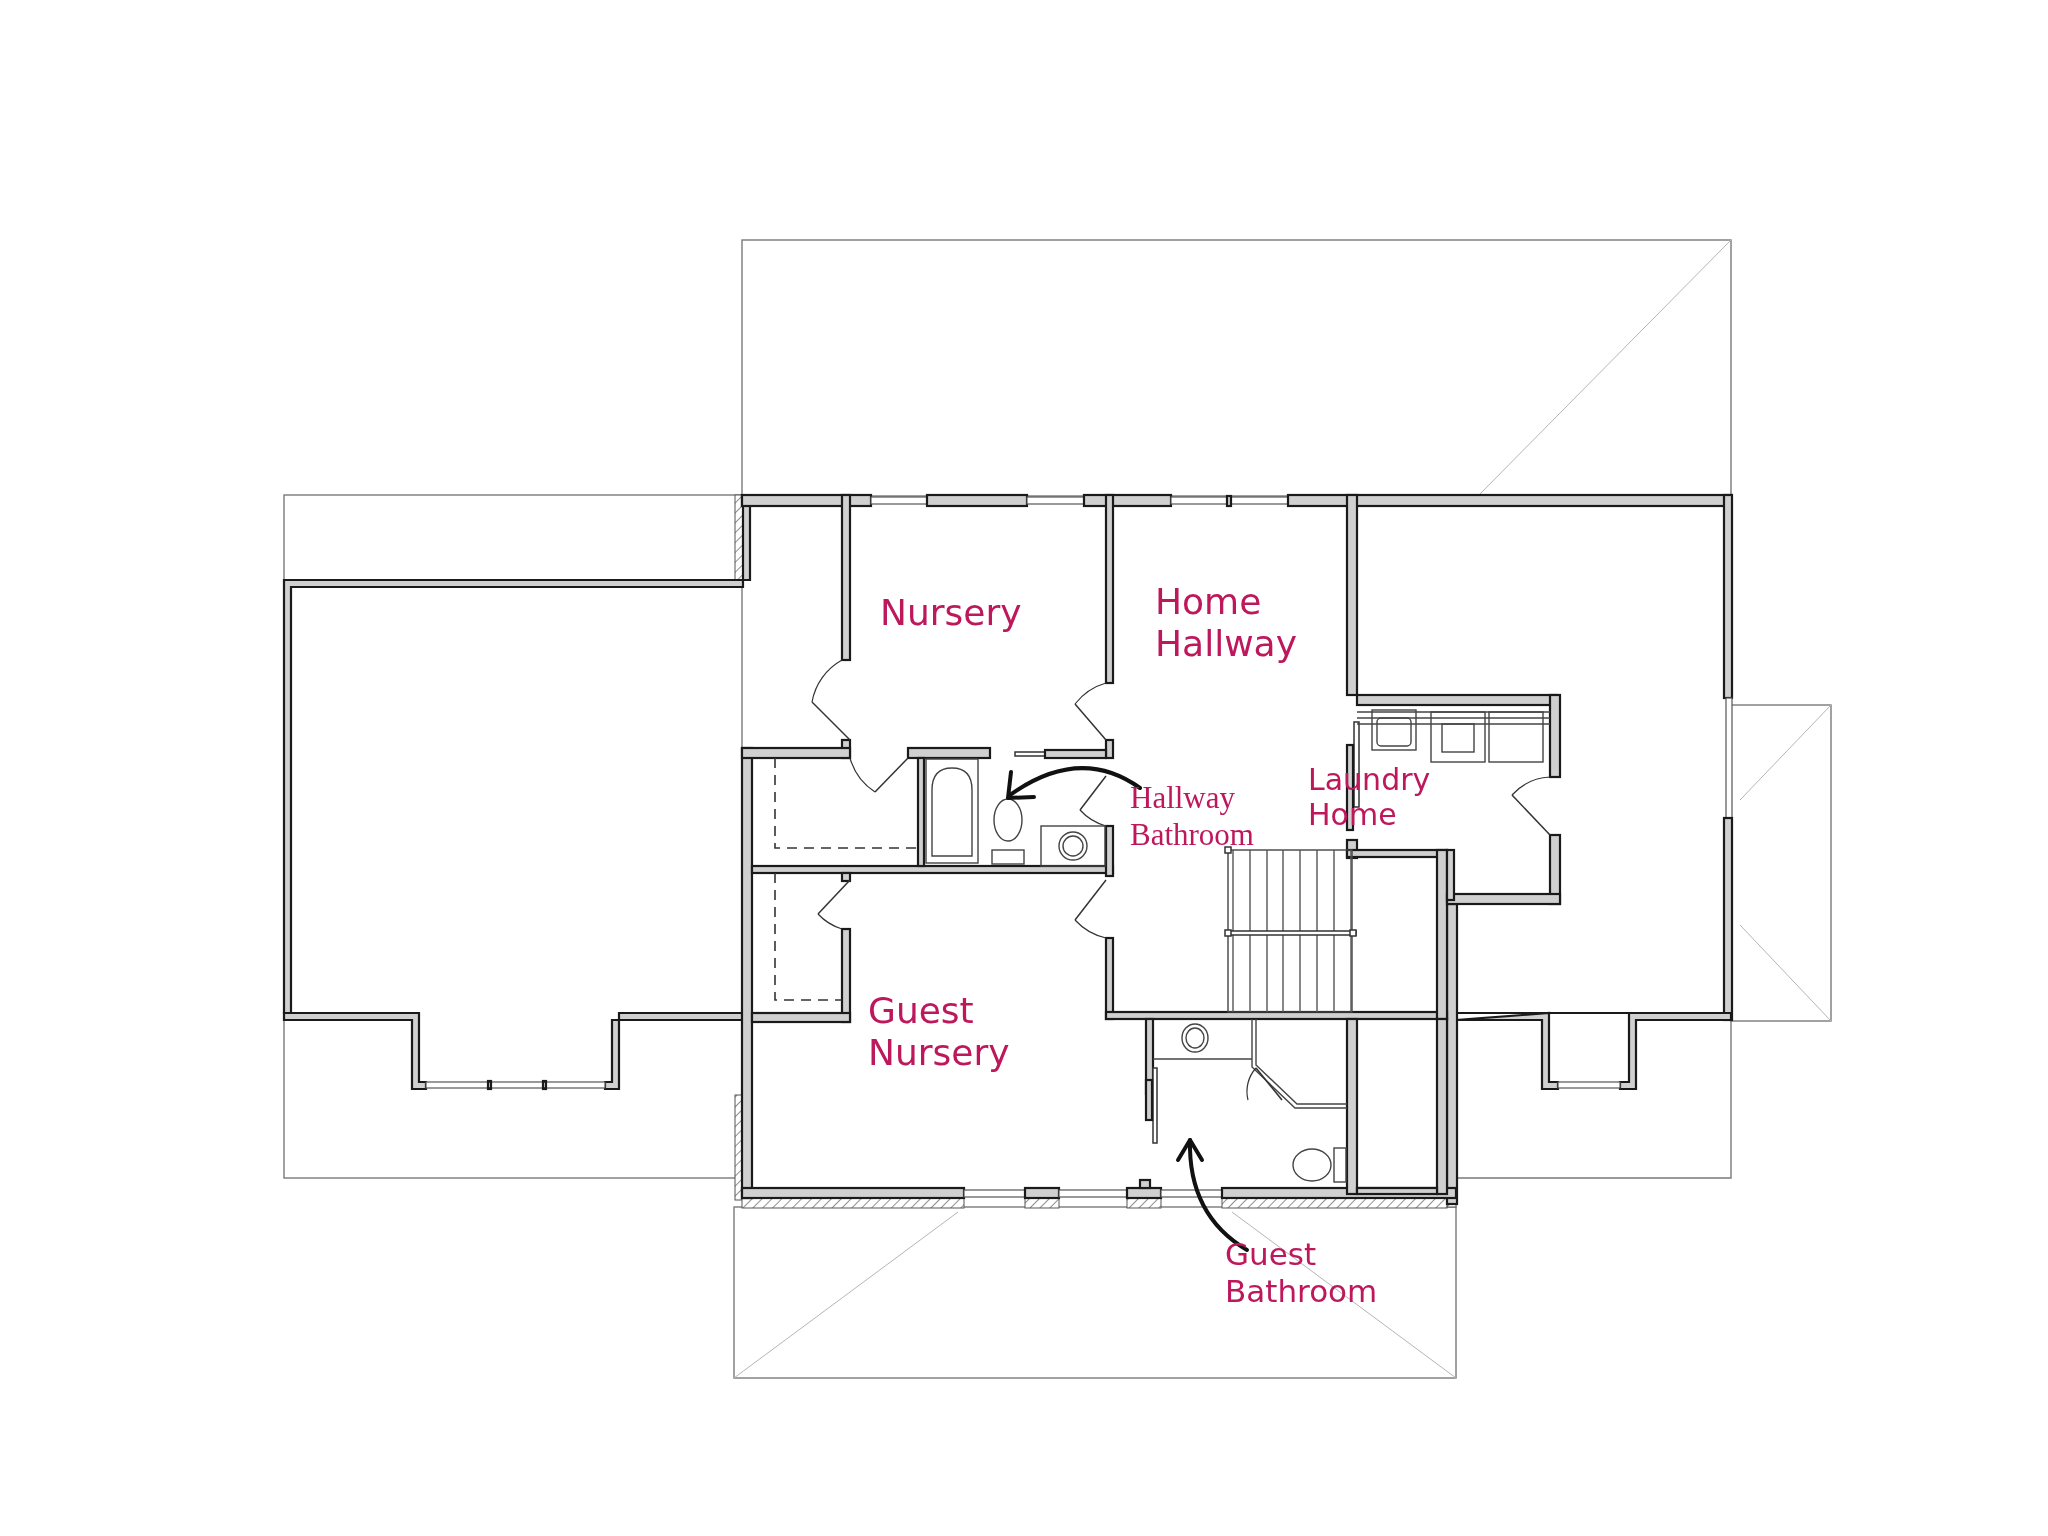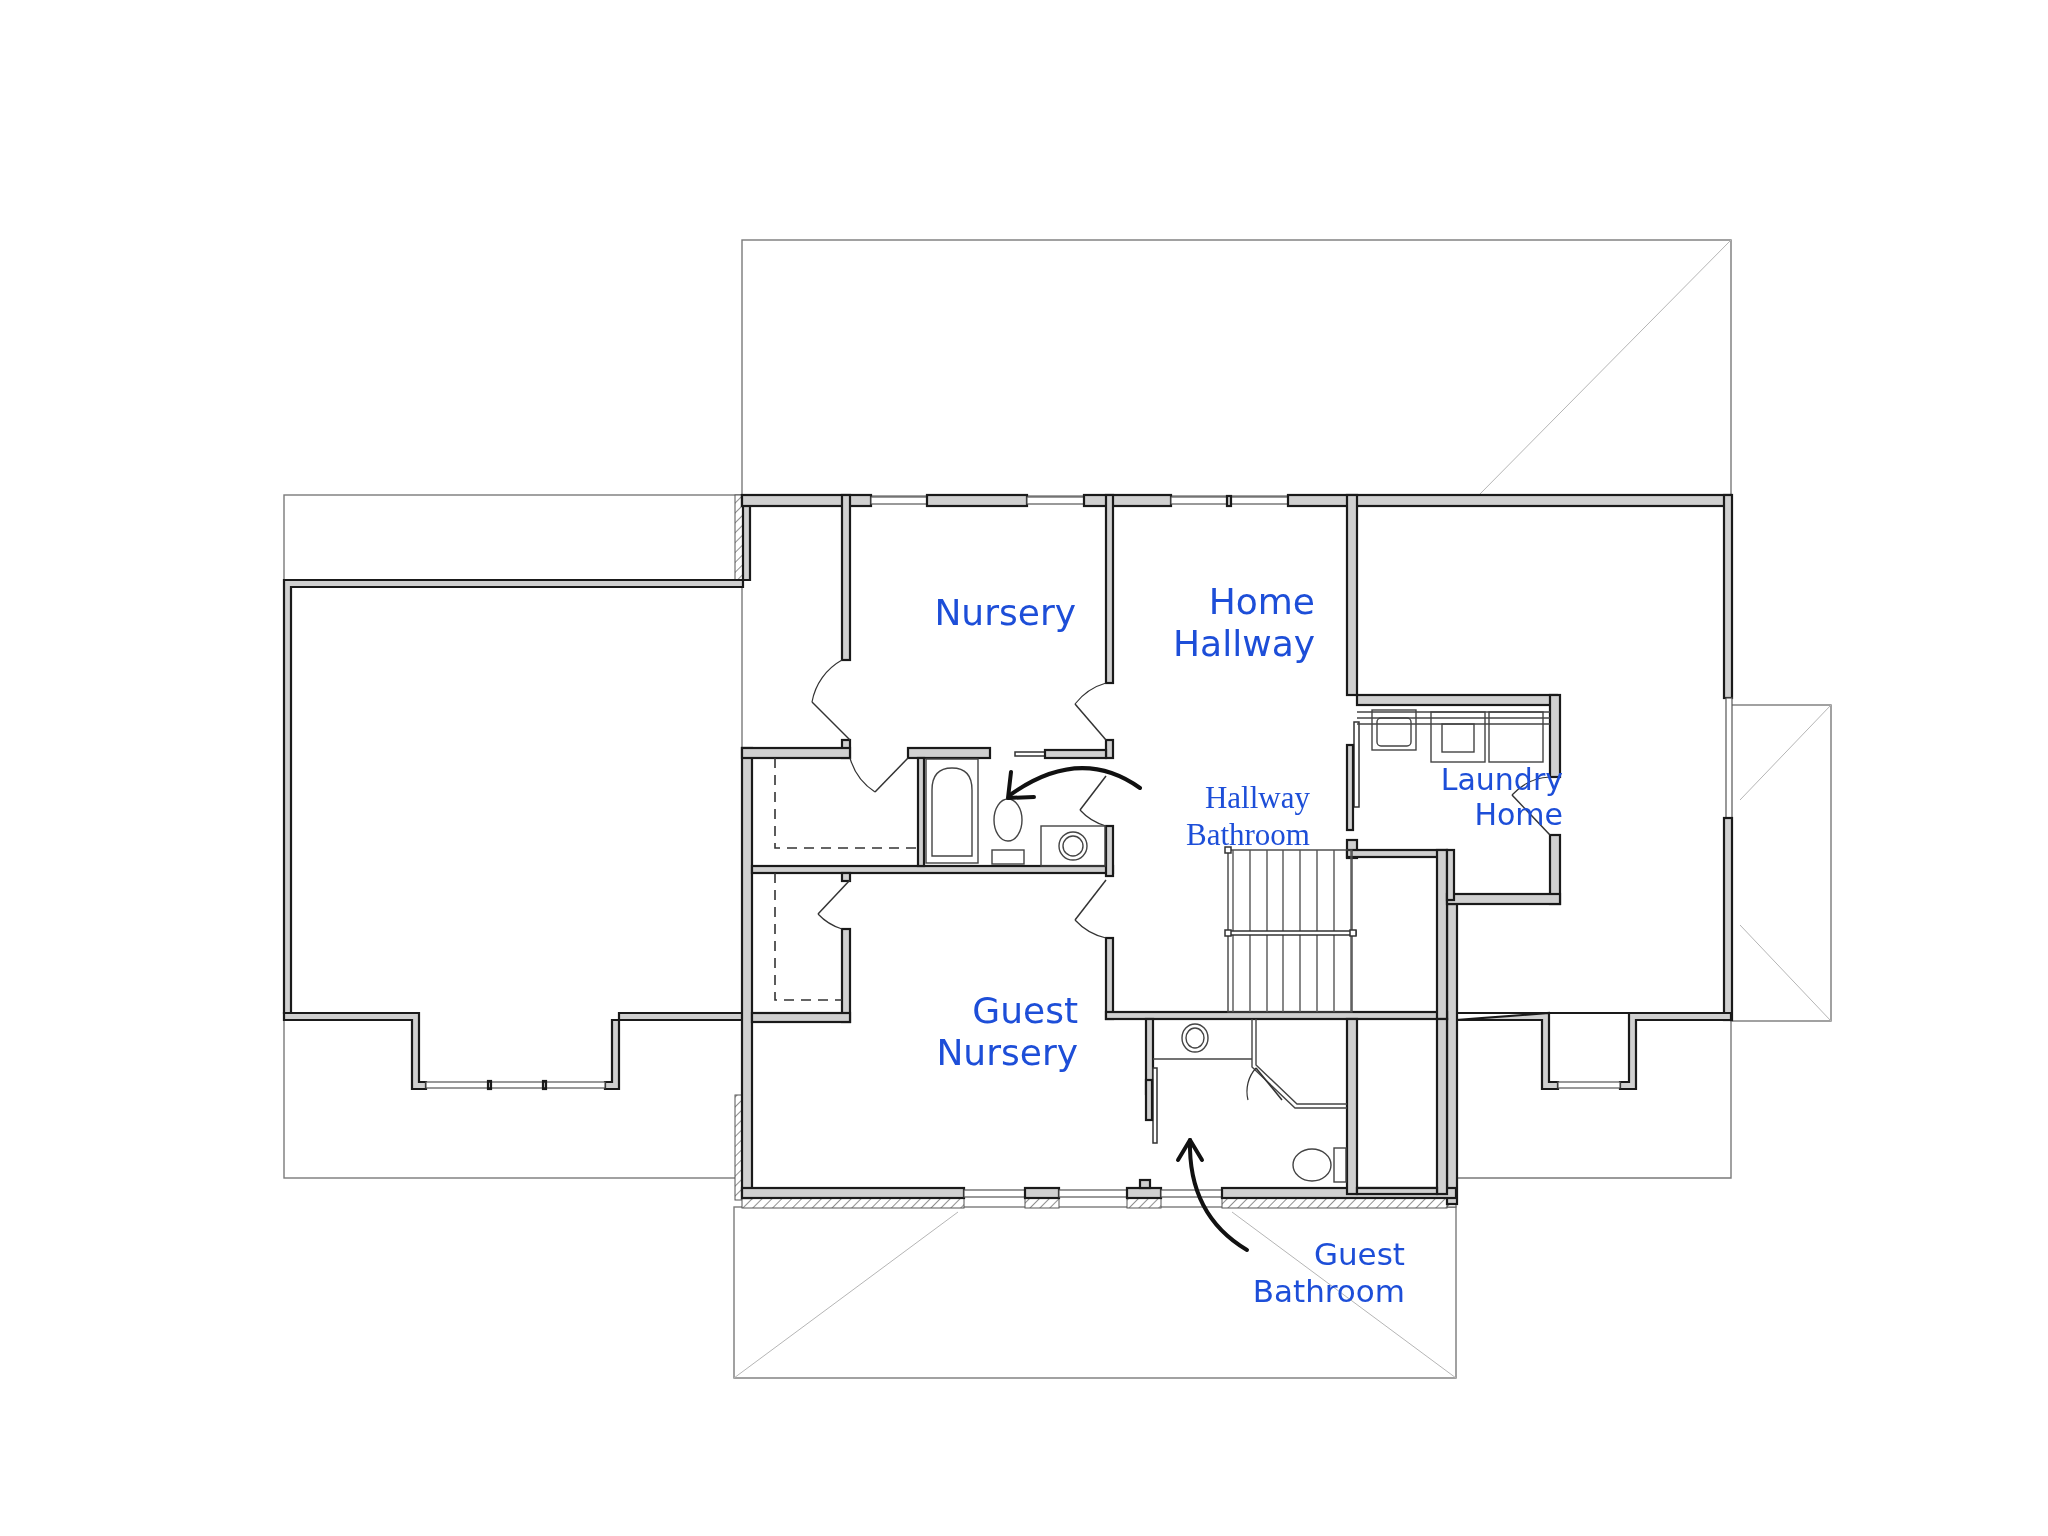--- a/index.html
+++ b/index.html
@@ -9,21 +9,21 @@
   .ridge { fill:none; stroke:#b5b5b5; stroke-width:1; }
   .wall { fill:#d0d0d0; stroke:#1a1a1a; stroke-width:2.2; stroke-linejoin:miter; }
   .hatch { fill:url(#hatchPat); stroke:#555; stroke-width:1; }
   .win { fill:#ffffff; stroke:#555; stroke-width:1.2; }
   .fix { fill:none; stroke:#444; stroke-width:1.4; }
   .door { fill:none; stroke:#333; stroke-width:1.2; }
   .leaf { fill:#fff; stroke:#333; stroke-width:1.5; }
   .dash { fill:none; stroke:#333; stroke-width:1.6; stroke-dasharray:10 7; }
   .tread { stroke:#555; stroke-width:1.4; }
   .arrow { fill:none; stroke:#111; stroke-width:4; stroke-linecap:round; stroke-linejoin:round; }
-  .label { position:absolute; color:#1d4ed8; font-family:"DejaVu Sans", sans-serif; text-align:right; line-height:1.18; white-space:nowrap; }
+  .label { position:absolute; color:#be185d; font-family:"DejaVu Sans", sans-serif; text-align:left; line-height:1.18; white-space:nowrap; }
   .room-label { font-size:36px; }
   .callout-label { font-size:31px; }
   .small-label { font-size:30px; }
 </style>
 </head>
 <body>
 
 <svg id="plan" viewBox="0 0 2048 1536" xmlns="http://www.w3.org/2000/svg">
   <defs>
     <pattern id="hatchPat" patternUnits="userSpaceOnUse" width="7" height="7" patternTransform="rotate(45)">
@@ -250,21 +250,21 @@
   </g>
 </svg>
 
 <div class="label room-label" style="left:880px; top:592px; width:196px;">
   <span>Nursery</span>
 </div>
 <div class="label room-label" style="left:1155px; top:573px; width:160px;margin-top:8px;">
   <div>Home</div>
   <div>Hallway</div>
 </div>
-<div class="label small-label" style="left:1413px; top:762px; width:150px;">
+<div class="label small-label" style="left:1308px; top:762px; width:150px;">
   <div>Laundry</div>
   <div>Home</div>
 </div>
 <div class="label room-label" style="left:868px; top:990px; width:210px;">
   <div>Guest</div>
   <div>Nursery</div>
 </div>
 
 <div class="label callout-label" style="left:1130px; top:780px; width:180px;font-family:Liberation Serif, serif;">
   <div>Hallway</div>

